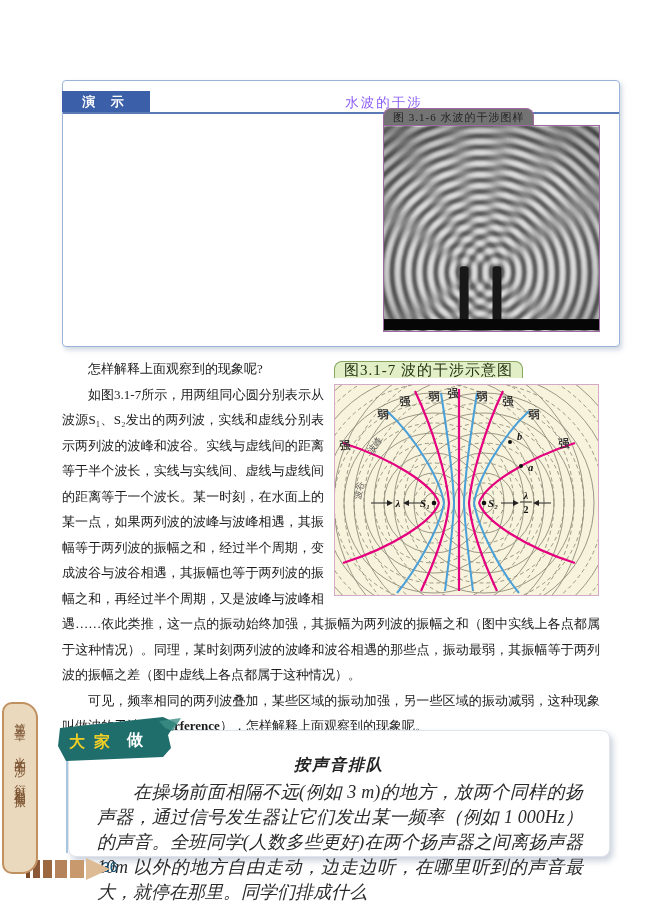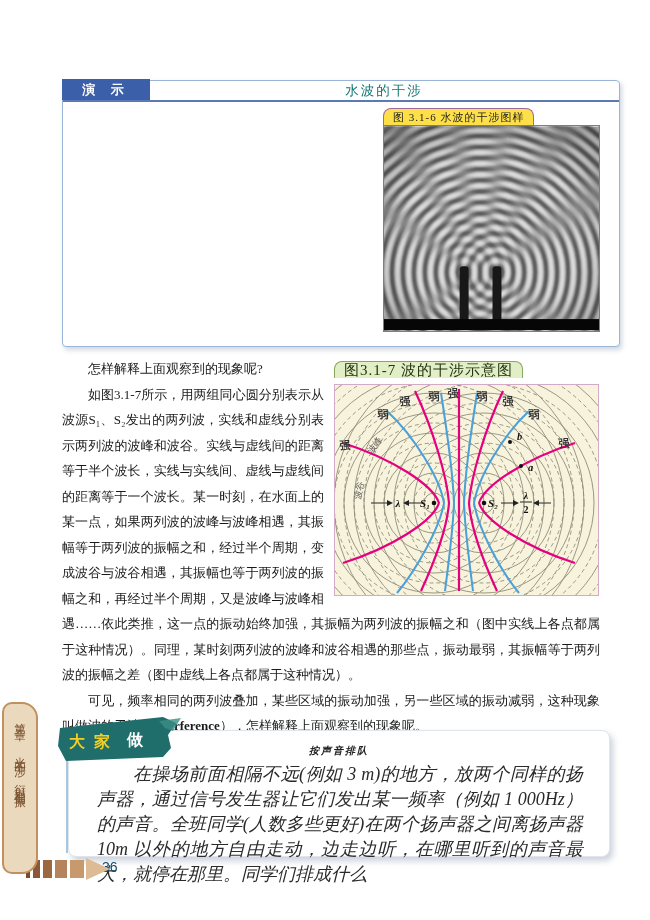--- a/index.html
+++ b/index.html
@@ -7,40 +7,40 @@
     width:650px;height:920px;position:relative;background:#ffffff;
     font-family:"Liberation Serif","DejaVu Serif",serif;color:#1a1a1a;
     overflow:hidden;
   }
   
   .demo-box{
     position:absolute;left:62px;top:80px;width:556px;height:265px;
     border:1px solid #9ab4d8;border-radius:4px;background:#fff;
     box-shadow:2px 3px 5px rgba(120,140,170,.35);
   }
-  .demo-header{position:relative;height:19px;border-bottom:2px solid #5a79b5;}
+  .demo-header{position:relative;height:19px;border-bottom:2px solid #5a79b5;margin-top:12px;}
   .demo-tag{
     position:absolute;left:-1px;top:-2px;width:88px;height:21px;
     background:#3b5fa8;color:#fff;font-weight:bold;font-size:13px;
     text-align:center;line-height:21px;letter-spacing:6px;
     font-family:"Liberation Sans","DejaVu Sans",sans-serif;
   }
   .demo-title{
     position:absolute;left:88px;right:2px;top:0;height:19px;line-height:19px;
-    text-align:center;font-size:13.5px;letter-spacing:2px;color:#0f766e;
+    text-align:center;font-size:13.5px;letter-spacing:2px;color:#8b5cf6;
   }
   .demo-text{
     position:absolute;left:13px;top:30px;width:296px;
     font-size:13.5px;line-height:27px;text-align:justify;
   }
   .demo-text p{margin:0;text-indent:2em;}
   .figure1{position:absolute;left:320px;top:26px;width:218px;}
   .fig-tab{
     display:inline-block;border:1px solid #a06aa0;border-bottom:none;
-    border-radius:8px 8px 0 0;background:#fde047;padding:1px 9px 0 9px;
+    border-radius:8px 8px 0 0;background:#737373;padding:1px 9px 0 9px;
     font-size:11px;line-height:15px;color:#222;letter-spacing:1px;
   }
   .fig1-photo{
     width:215px;height:205px;border:1.5px solid #9a6aa0;display:block;
     background:#a8a8a8;
   }
   
   .mid{
     position:absolute;left:62px;top:356px;width:538px;
     font-size:13px;line-height:25.5px;text-align:justify;
@@ -56,21 +56,21 @@
     width:263px;height:210px;border:1px solid #d4aac8;display:block;background:#f8f3dc;
   }
   .term-en{font-weight:bold;font-family:"Liberation Serif",serif;}
   
   .activity-box{
     position:absolute;left:68px;top:730px;width:540px;height:125px;
     background:#fff;border:1px solid #e2e4ec;border-radius:8px;
     box-shadow:3px 4px 6px rgba(140,155,180,.45);
   }
   .activity-title{
-    margin:13px 0 4px 0;text-align:center;font-size:10px;font-weight:bold;
+    margin:24px 0 4px 0;text-align:center;font-size:16px;font-weight:bold;
     letter-spacing:2px;color:#222;font-style:italic;
   }
   .activity-body{
     margin:2px 26px 0 28px;font-size:18px;line-height:25px;
     text-align:justify;text-indent:2em;font-style:italic;color:#2a2a2a;
   }
   .activity-line{position:absolute;left:66px;top:757px;width:2px;height:96px;background:#a9c9e2;}
   .brush{position:absolute;left:55px;top:714px;width:130px;height:52px;z-index:3;}
   
   .side-tab{

